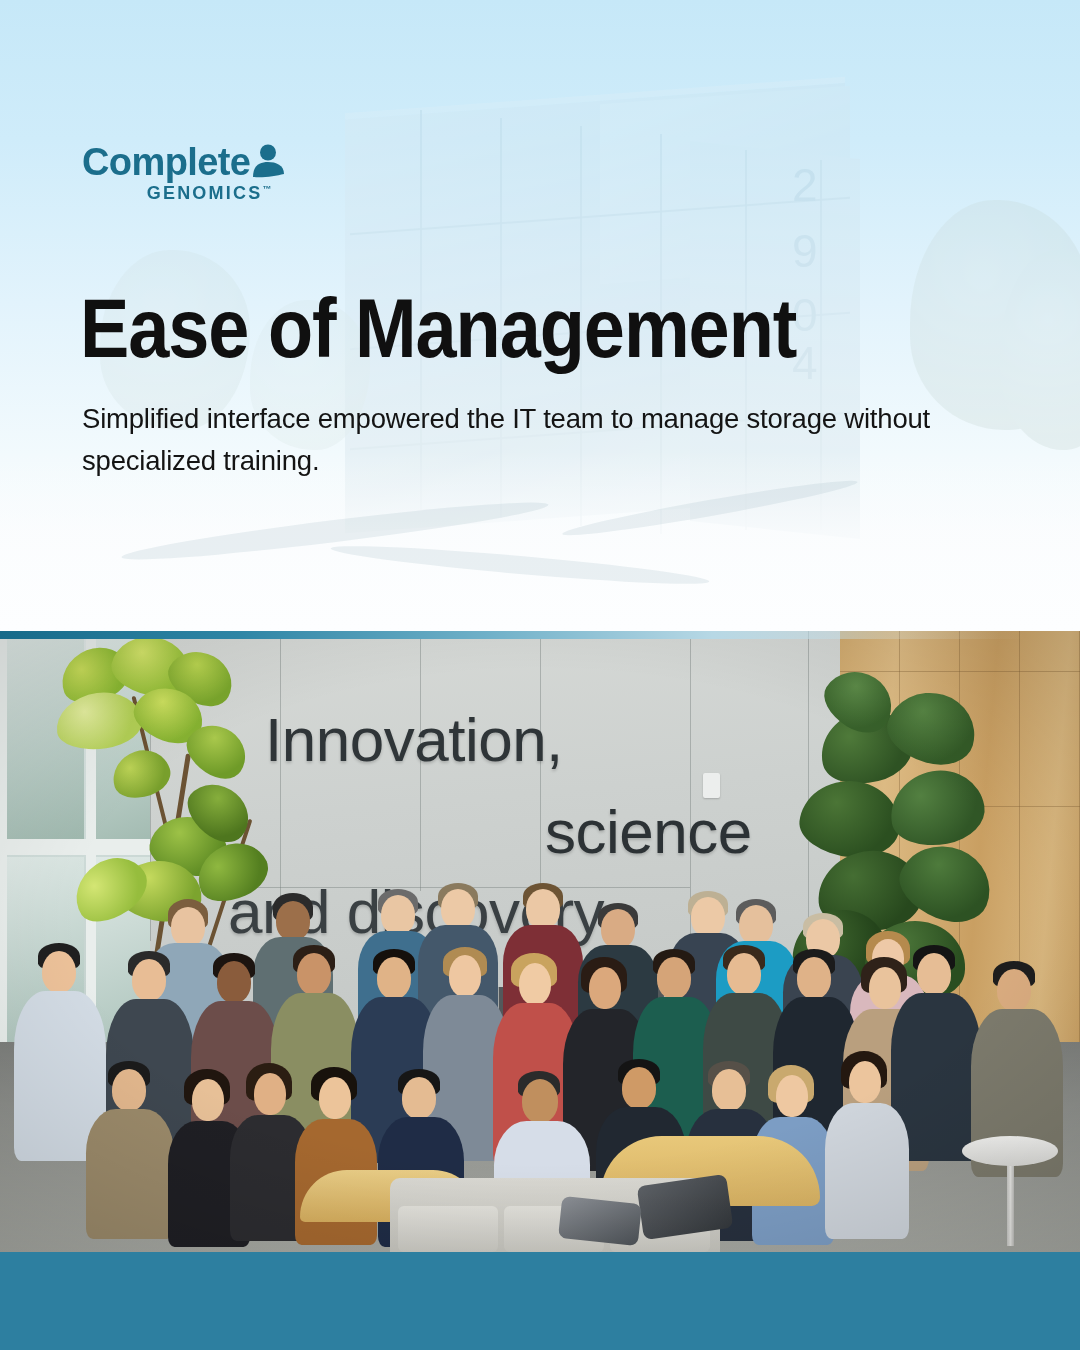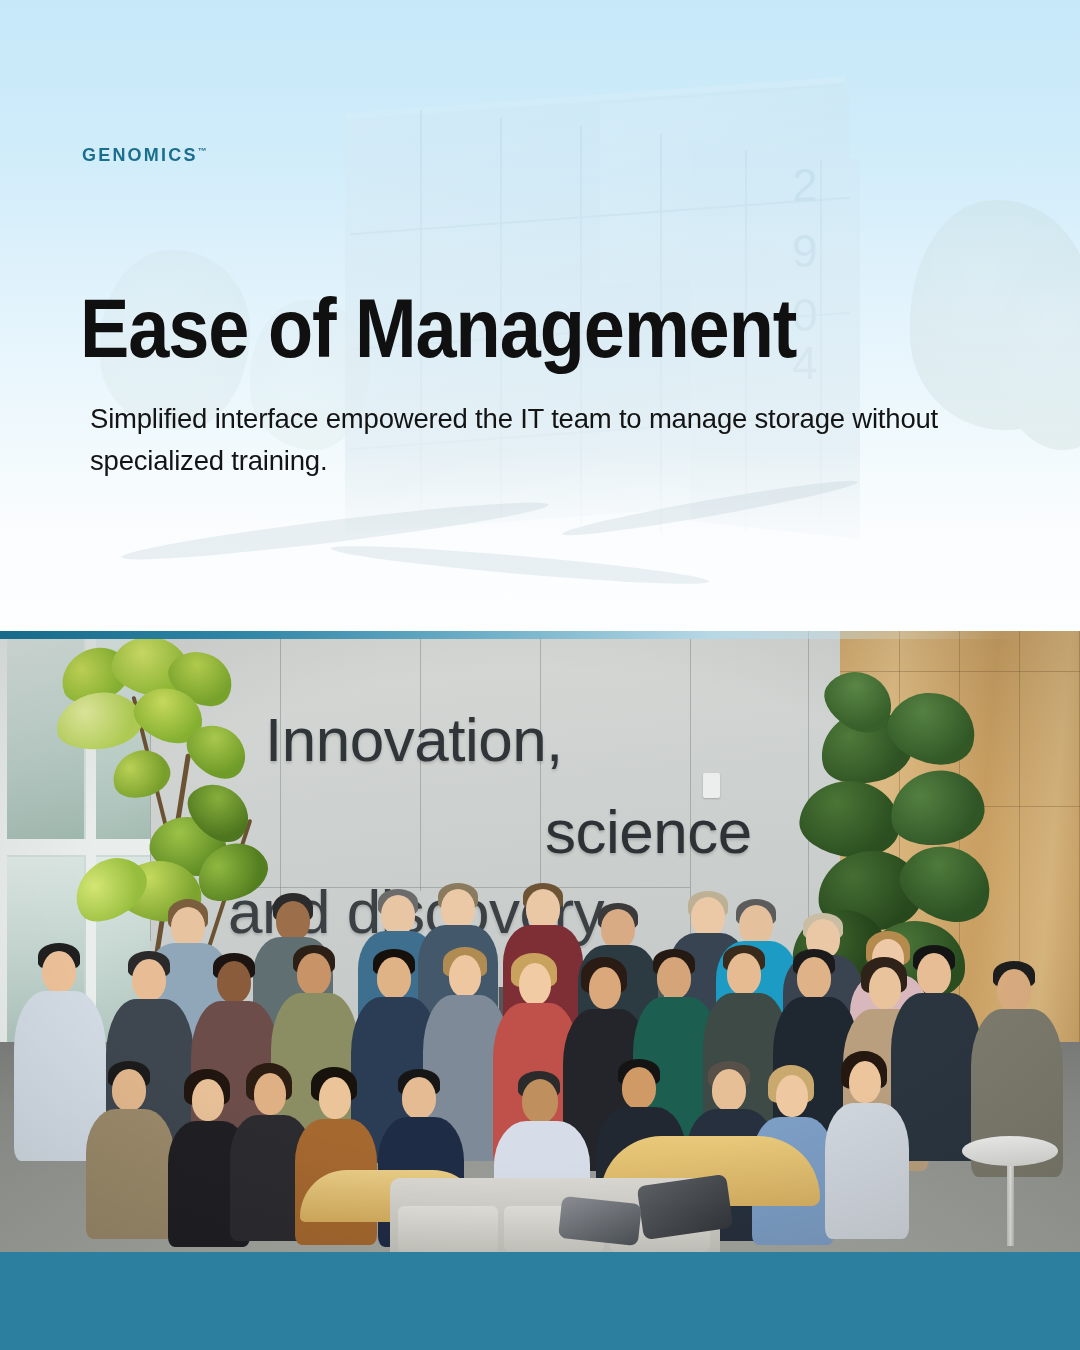--- a/index.html
+++ b/index.html
@@ -93,21 +93,21 @@
 
   
   .hero-title {
     position:absolute; left:80px; top:289px;
     font-family:"Liberation Sans Narrow","Liberation Sans", sans-serif;
     font-weight:bold; font-size:84px; line-height:.95; color:#101010;
     letter-spacing:-1.2px; transform:scaleX(.88); transform-origin:left top;
     white-space:nowrap;
   }
   .hero-sub {
-    position:absolute; left:90px; top:398px; width:880px;
+    position:absolute; left:82px; top:398px; width:880px;
     font-family:"Liberation Sans", sans-serif;
     font-size:27.5px; line-height:1.52; color:#141414; font-weight:400;
     letter-spacing:-.2px;
   }
 
   
   .photo {
     position:absolute; left:0; top:631px; width:1080px; height:621px; overflow:hidden;
     background:#b7b9b4;
   }
@@ -255,20 +255,29 @@
 
   <div class="ground"></div>
   <div class="shadow-streak" style="left:120px;top:520px;width:430px;height:22px;transform:rotate(-7deg);"></div>
   <div class="shadow-streak" style="left:330px;top:556px;width:380px;height:18px;transform:rotate(5deg);"></div>
   <div class="shadow-streak" style="left:560px;top:500px;width:300px;height:16px;transform:rotate(-10deg);"></div>
 
   <div class="logo-row">
 
 
     <div class="cg-logo">
+      <div class="cg-top">
+        <span class="cg-complete">Complete</span>
+        <span class="cg-person">
+          <svg width="34" height="36" viewBox="0 0 34 36">
+            <circle cx="17" cy="9.5" r="8" fill="#1b6e8c"></circle>
+            <path d="M2 34 C2 22, 9 19, 17 19 C25 19, 33 22, 33 31 C25 33, 12 35, 2 34 Z" fill="#1b6e8c"></path>
+          </svg>
+        </span>
+      </div>
       <div class="cg-sub">
         <span>GENOMICS</span><span class="cg-tm">™</span>
       </div>
     </div>
   </div>
 
   <h1 class="hero-title">Ease of Management</h1>
   <p class="hero-sub">Simplified interface empowered the IT team to manage storage without specialized training.</p>
 </div>
 

